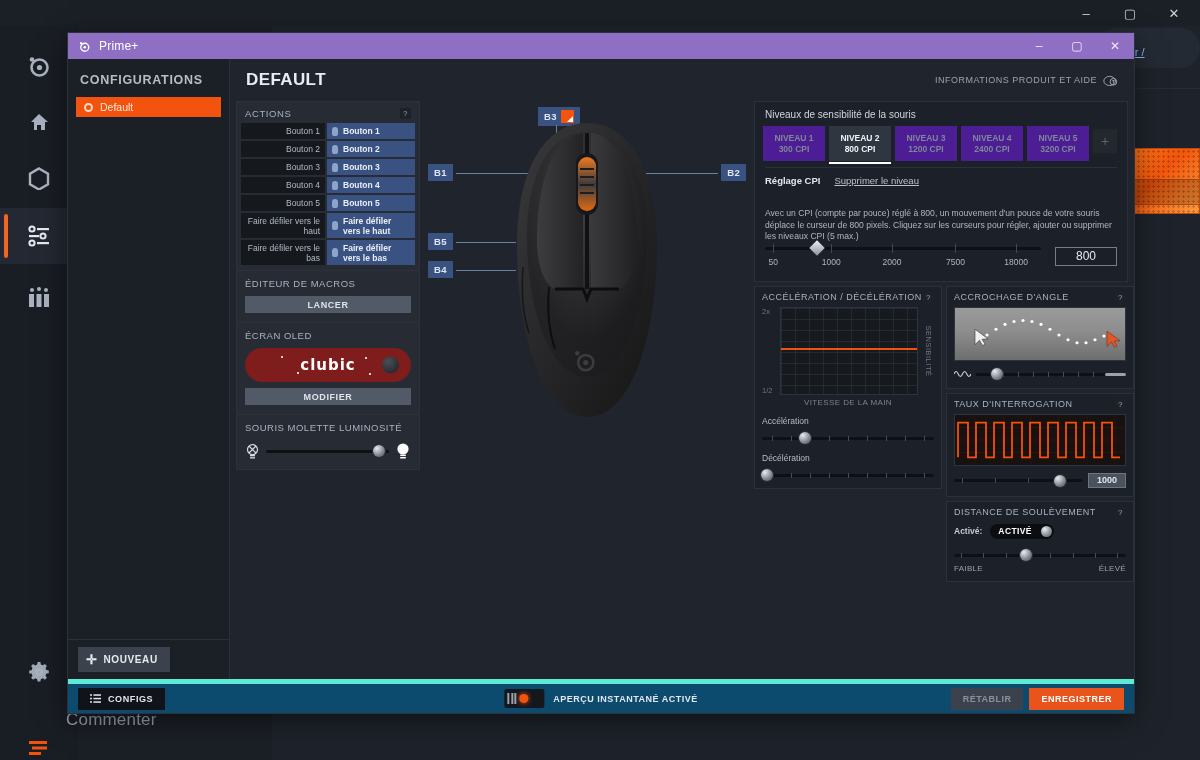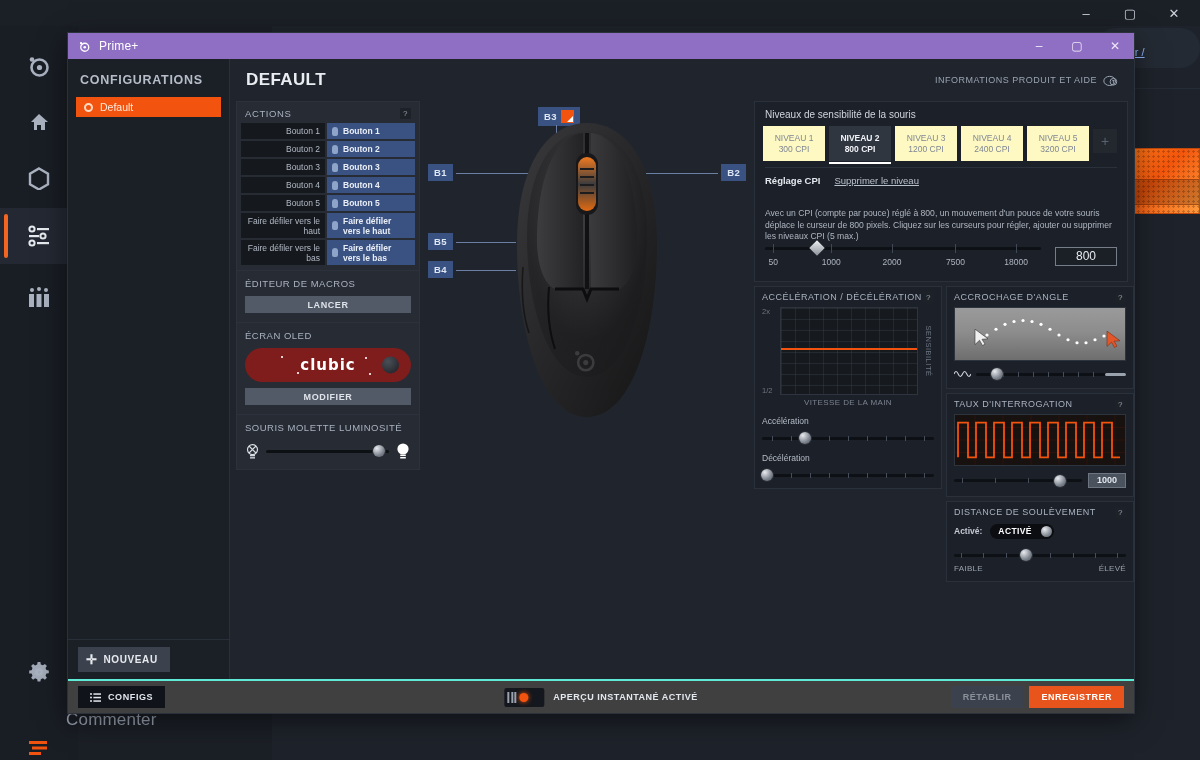--- a/index.html
+++ b/index.html
@@ -215,22 +215,22 @@
   }
   .leader { position: absolute; background: #6a7fa3; height: 1px; }
   .mouse-wrap { position: absolute; left: 50%; top: 150px; transform: translateX(-50%); }
 
   
   .right-col { width: 380px; flex: none; padding-right: 6px; }
   .sens-panel { background: #1c2028; border: 1px solid #2b313b; }
   .sens-hdr { padding: 7px 10px 6px 10px; color: #cfd5de; font-size: 10px; }
   .cpi-tabs { display: flex; gap: 4px; padding: 0 8px 0 8px; align-items: flex-start; }
   .cpi-tab {
-    width: 62px; padding: 7px 2px 6px 2px; background: #fef9c3; text-align: center;
-    color: #7e8794; font-size: 8.5px; line-height: 11px; border: none; position: relative;
+    width: 62px; padding: 7px 2px 6px 2px; background: #4c1d95; text-align: center;
+    color: #7e8794; font-size: 8.5px; line-height: 11px; border: none; position: relative; font-weight: bold;
   }
   .cpi-tab .lvl { display: block; }
   .cpi-tab .cpi { display: block; }
   .cpi-tab.active { background: #30363f; color: #f0f3f7; font-weight: bold; }
   .cpi-tab.active::after {
     content: ""; position: absolute; left: 0; right: 0; bottom: -3px; height: 2px; background: #fff;
   }
   .cpi-add {
     width: 24px; height: 24px; background: #23282f; color: #5d6personally;
     display: flex; align-items: center; justify-content: center; color: #596270;
@@ -321,21 +321,21 @@
   }
   .toggle .tg-knob {
     position: absolute; right: 2px; width: 11px; height: 11px; border-radius: 50%;
     background: radial-gradient(circle at 33% 30%, #e9ecf0, #848a93 60%, #535961);
   }
   .lift-ends { display: flex; justify-content: space-between; margin-top: 3px; }
   .lift-ends span { color: #9aa2ae; font-size: 8px; letter-spacing: .3px; }
 
   
   .gg-foot {
-    height: 34px; background: #404040; border-top: 2px solid #5eead4;
+    height: 34px; background: #0c4a6e; border-top: 5px solid #5eead4;
     display: flex; align-items: center; padding: 0 10px; flex: none; position: relative;
   }
   .btn-configs {
     background: #10131a; color: #e3e7ee; font-size: 9px; font-weight: bold; letter-spacing: .6px;
     padding: 6px 12px; display: flex; align-items: center; gap: 7px; border: none;
   }
   .preview-wrap {
     position: absolute; left: 50%; transform: translateX(-50%);
     display: flex; align-items: center; gap: 9px;
   }

